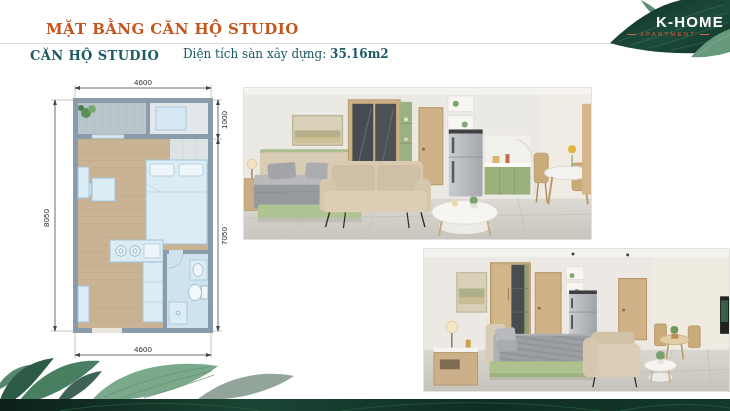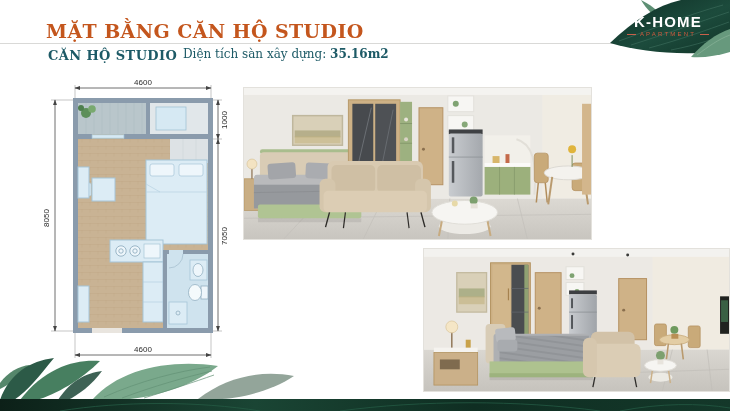--- a/index.html
+++ b/index.html
@@ -1,24 +1,24 @@
 <!DOCTYPE html>
 <html><head>
 <meta charset="utf-8">
 <style>
   html,body{margin:0;padding:0;background:#ffffff;}
   .slide{position:relative;width:730px;height:411px;background:#fff;overflow:hidden;
          font-family:"DejaVu Serif","Liberation Serif",serif;}
   .abs{position:absolute;}
-  .title{left:46px;top:20px;font-size:19px;font-weight:bold;color:#c4561d;letter-spacing:.4px;}
+  .title{left:46px;top:20px;font-size:15px;font-weight:bold;color:#c4561d;letter-spacing:.4px;}
   .rule{left:0;top:43px;width:648px;height:1px;background:#d9d9d7;}
-  .unit-label{left:48px;top:48px;font-size:13px;font-weight:bold;color:#1d5a66;letter-spacing:.4px;}
+  .unit-label{left:30px;top:48px;font-size:13px;font-weight:bold;color:#1d5a66;letter-spacing:.4px;}
   .area{left:183px;top:47px;font-size:12px;color:#1d5a66;}
   .area b{font-weight:bold;}
-  .logo{top:13px;right:6px;width:112px;text-align:center;z-index:5;
+  .logo{top:13px;right:6px;width:112px;text-align:right;z-index:5;
         font-family:"Liberation Sans","DejaVu Sans",sans-serif;}
   .logo .name{font-size:15px;font-weight:bold;color:#ffffff;letter-spacing:1.2px;}
   .logo .tagline{font-size:6px;color:#d05a3e;letter-spacing:2.2px;margin-top:1px;
         display:flex;align-items:center;justify-content:center;gap:4px;}
   .logo .tagline::before,.logo .tagline::after{content:"";display:inline-block;width:9px;height:0;
         border-top:1px solid #c9604a;}
   .leaves-tr{top:0;right:0;width:125px;height:62px;z-index:4;}
   .leaves-b{left:0;bottom:0;width:730px;height:58px;}
   .floorplan{left:30px;top:76px;width:210px;height:290px;}
   .photo{border:1px solid #e3e1dc;box-sizing:border-box;}

